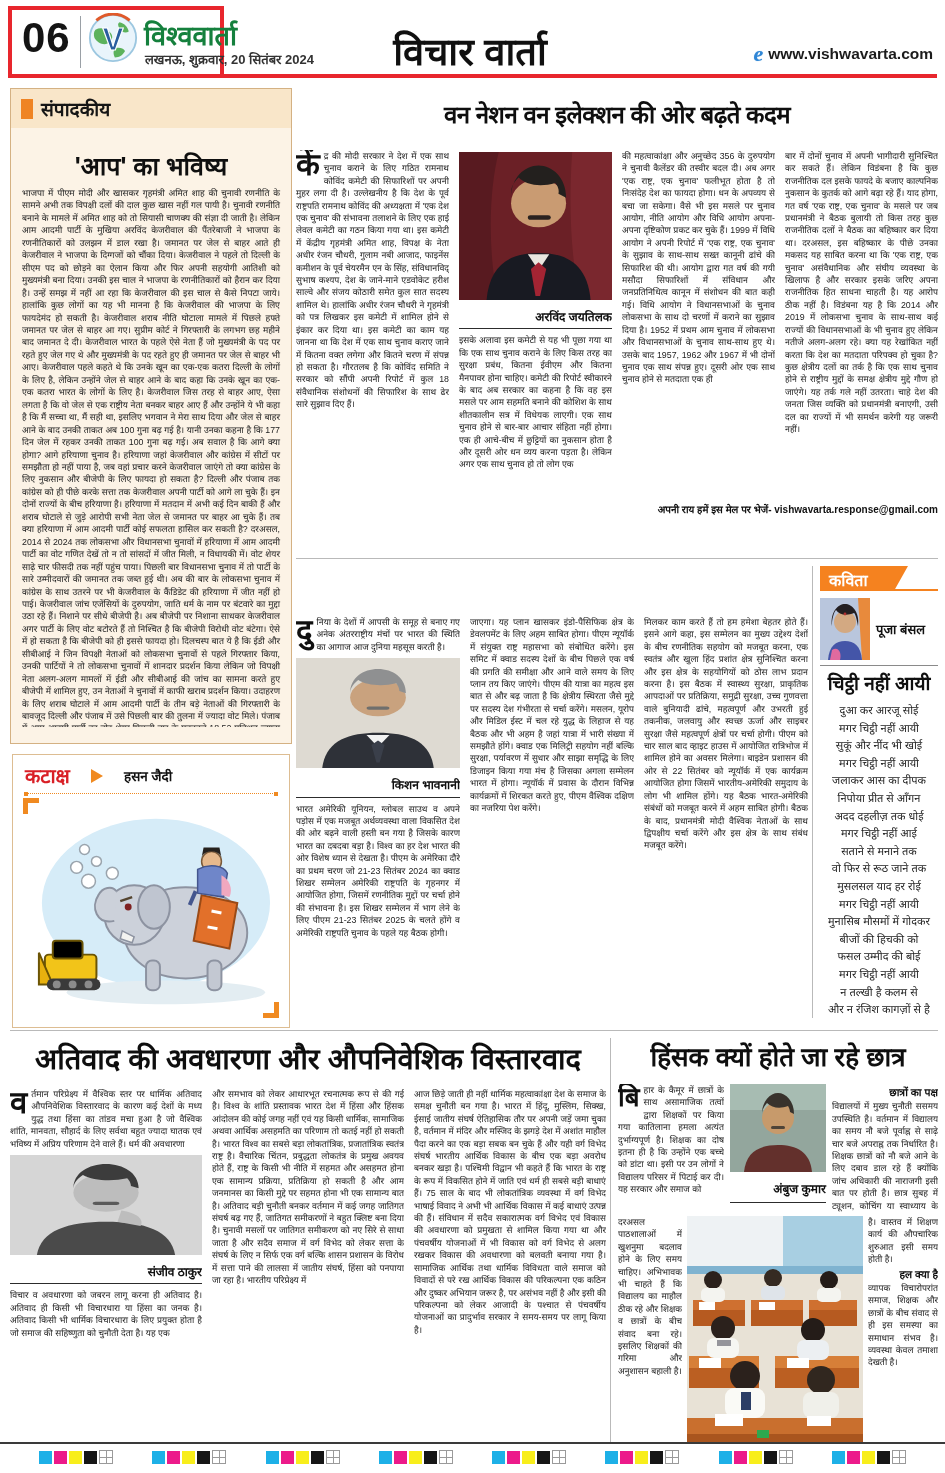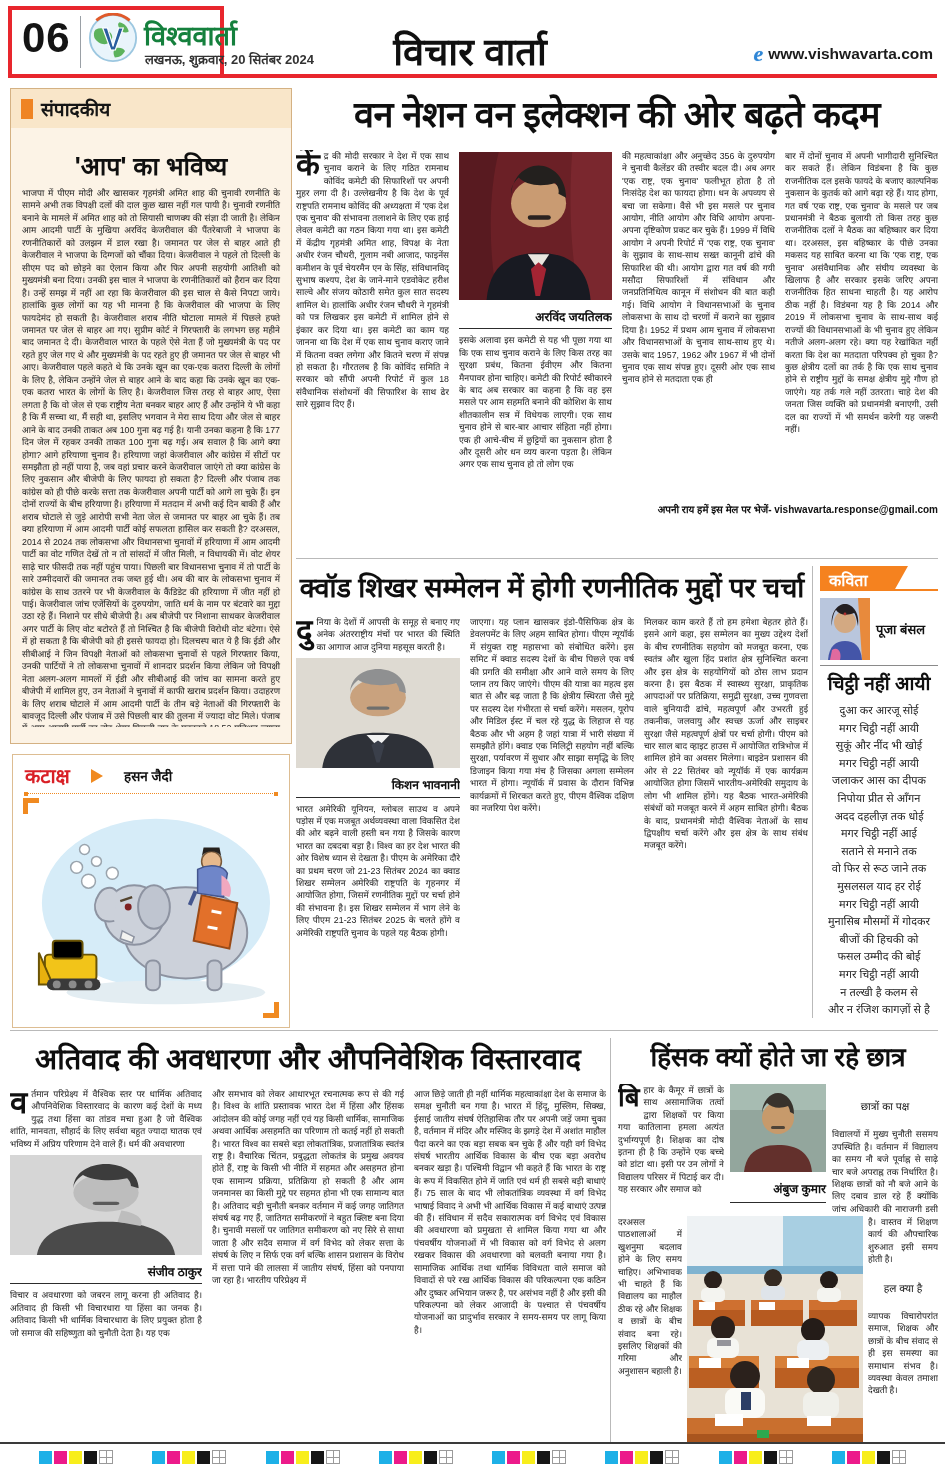--- a/index.html
+++ b/index.html
@@ -18,21 +18,21 @@
 .website{position:absolute;right:12px;top:44px;font-size:15.5px;font-weight:bold;color:#1c1c1c;display:flex;align-items:center;gap:5px}
 .e-icon{display:inline-block;font-size:22px;line-height:20px;font-weight:bold;font-style:italic;color:#2f86d6;
   font-family:"Liberation Serif","DejaVu Serif",serif;text-shadow:0 0 1px #8fc1ea}
 
 .cols{display:flex;gap:10px}
 .col{flex:1;text-align:justify;font-size:8.8px;line-height:12.4px;color:#1c1c1c;overflow:hidden}
 .dropcap{float:left;font-size:31px;line-height:28px;font-weight:800;padding:1px 4px 0 0;color:#101010}
 .figure{margin:2px 0 7px}
 .figure svg{display:block;width:100%}
 .caption{font-weight:bold;font-size:12px;text-align:right;padding:4px 0 5px;border-bottom:1.5px solid #2c2c2c;color:#101010}
-.subhead{font-weight:normal;font-size:10.5px;text-align:center;margin:16px 0;color:#101010}
+.subhead{font-weight:bold;font-size:10.5px;text-align:right;margin:2px 0;color:#101010}
 .headline{font-weight:800;text-align:center;color:#0e0e0e}
 .rule-h{position:absolute;background:#b9b9b9;height:1px}
 .rule-v{position:absolute;background:#b9b9b9;width:1px}
 
 .edit-box{position:absolute;left:10px;top:88px;width:282px;height:656px;background:#fcf3e6;border:1px solid #d4b183;overflow:hidden}
 .edit-band{display:flex;align-items:center;gap:8px;background:#f9e6c9;padding:7px 10px 6px}
 .edit-sq{width:12px;height:20px;background:#ef8423}
 .edit-label{font-size:19px;font-weight:800;color:#161616}
 .edit-title{font-size:25px;font-weight:800;text-align:center;margin:20px 0 5px;color:#0f0f0f}
 .edit-body{padding:0 11px;text-align:justify;font-size:8.8px;line-height:12.45px;color:#222;height:540px;overflow:hidden}
@@ -42,21 +42,21 @@
 .kat-title{color:#d91f26;font-size:20px;font-weight:800}
 .kat-arrow{width:0;height:0;border-top:7px solid transparent;border-bottom:7px solid transparent;border-left:12px solid #f08a21}
 .kat-author{font-size:13.5px;font-weight:bold;color:#111}
 .kat-rule{margin:0 12px;border-top:1px dotted #f08a21;position:relative}
 .kat-rule::before,.kat-rule::after{content:"";position:absolute;top:-2px;width:4px;height:4px;background:#f08a21}
 .kat-rule::before{left:-1px}.kat-rule::after{right:-1px}
 .kat-art{position:relative;margin:8px 14px;height:212px}
 .kat-corner-tl{position:absolute;left:-4px;top:-4px;width:16px;height:16px;border-left:5px solid #f08a21;border-top:5px solid #f08a21}
 .kat-corner-br{position:absolute;right:-4px;bottom:-4px;width:16px;height:16px;border-right:5px solid #f08a21;border-bottom:5px solid #f08a21}
 
-.main-headline{position:absolute;left:296px;top:89px;width:642px;font-size:36px;letter-spacing:-.5px}
+.main-headline{position:absolute;left:296px;top:97px;width:642px;font-size:24px;letter-spacing:-.5px}
 .main-body{position:absolute;left:296px;top:150px;width:642px;height:380px}
 .feedback{position:absolute;left:618px;top:502px;width:320px;text-align:right;font-size:10px;font-weight:bold;color:#111}
 
 .quad-headline{position:absolute;left:296px;top:568px;width:512px;font-size:27px}
 .quad-body{position:absolute;left:296px;top:616px;width:512px;height:402px}
 
 .poem{position:absolute;left:820px;top:566px;width:118px;height:452px;overflow:hidden}
 .poem-banner{width:88px;height:25px;background:#f5821f;color:#fff;font-size:16px;font-weight:800;
   padding:3px 0 0 9px;clip-path:polygon(0 0,100% 0,84% 100%,0 100%)}
 .poem-banner-line{height:2px;background:#f5821f;margin-top:-2px}
@@ -196,21 +196,20 @@
       <div class="caption">अरविंद जयतिलक</div>
       <div style="margin-top:5px">इसके अलावा इस कमेटी से यह भी पूछा गया था कि एक साथ चुनाव कराने के लिए किस तरह का सुरक्षा प्रबंध, कितना ईवीएम और कितना मैनपावर होना चाहिए। कमेटी की रिपोर्ट स्वीकारने के बाद अब सरकार का कहना है कि वह इस मसले पर आम सहमति बनाने की कोशिश के साथ शीतकालीन सत्र में विधेयक लाएगी। एक साथ चुनाव होने से बार-बार आचार संहिता नहीं होगा। एक ही आचे-बीच में छुट्टियों का नुकसान होता है और दूसरी ओर धन व्यय करना पड़ता है। लेकिन अगर एक साथ चुनाव हो तो लोग एक</div>
     </div>
     <div class="col">की महत्वाकांक्षा और अनुच्छेद 356 के दुरुपयोग ने चुनावी कैलेंडर की तस्वीर बदल दी। अब अगर 'एक राष्ट्र, एक चुनाव' फलीभूत होता है तो निःसंदेह देश का फायदा होगा। धन के अपव्यय से बचा जा सकेगा। वैसे भी इस मसले पर चुनाव आयोग, नीति आयोग और विधि आयोग अपना-अपना दृष्टिकोण प्रकट कर चुके हैं। 1999 में विधि आयोग ने अपनी रिपोर्ट में 'एक राष्ट्र, एक चुनाव' के सुझाव के साथ-साथ सख्त कानूनी ढांचे की सिफारिश की थी। आयोग द्वारा गत वर्ष की गयी मसौदा सिफारिशों में संविधान और जनप्रतिनिधित्व कानून में संशोधन की बात कही गई। विधि आयोग ने विधानसभाओं के चुनाव लोकसभा के साथ दो चरणों में कराने का सुझाव दिया है। 1952 में प्रथम आम चुनाव में लोकसभा और विधानसभाओं के चुनाव साथ-साथ हुए थे। उसके बाद 1957, 1962 और 1967 में भी दोनों चुनाव एक साथ संपन्न हुए। दूसरी ओर एक साथ चुनाव होने से मतदाता एक ही</div>
     <div class="col">बार में दोनों चुनाव में अपनी भागीदारी सुनिश्चित कर सकते हैं। लेकिन विडंबना है कि कुछ राजनीतिक दल इसके फायदे के बजाए काल्पनिक नुकसान के कुतर्क को आगे बढ़ा रहे हैं। याद होगा, गत वर्ष 'एक राष्ट्र, एक चुनाव' के मसले पर जब प्रधानमंत्री ने बैठक बुलायी तो किस तरह कुछ राजनीतिक दलों ने बैठक का बहिष्कार कर दिया था। दरअसल, इस बहिष्कार के पीछे उनका मकसद यह साबित करना था कि 'एक राष्ट्र, एक चुनाव' असंवैधानिक और संघीय व्यवस्था के खिलाफ है और सरकार इसके जरिए अपना राजनीतिक हित साधना चाहती है। यह आरोप ठीक नहीं है। विडंबना यह है कि 2014 और 2019 में लोकसभा चुनाव के साथ-साथ कई राज्यों की विधानसभाओं के भी चुनाव हुए लेकिन नतीजे अलग-अलग रहे। क्या यह रेखांकित नहीं करता कि देश का मतदाता परिपक्व हो चुका है? कुछ क्षेत्रीय दलों का तर्क है कि एक साथ चुनाव होने से राष्ट्रीय मुद्दों के समक्ष क्षेत्रीय मुद्दे गौण हो जाएंगे। यह तर्क गले नहीं उतरता। चाहे देश की जनता जिस व्यक्ति को प्रधानमंत्री बनाएगी, उसी दल का राज्यों में भी समर्थन करेगी यह जरूरी नहीं।</div>
   </div>
   <div class="feedback">अपनी राय हमें इस मेल पर भेजें- vishwavarta.response@gmail.com</div>
 
   <div class="rule-h" style="left:296px;top:558px;width:642px"></div>
 
-  <div class="headline quad-headline">क्वॉड शिखर सम्मेलन में होगी रणनीतिक मुद्दों पर चर्चा</div>
   <div class="quad-body cols">
     <div class="col">
       <span class="dropcap">दु</span><span>निया के देशों में आपसी के समूह से बनाए गए अनेक अंतरराष्ट्रीय मंचों पर भारत की स्थिति का आगाज आज दुनिया महसूस करती है।</span>
       <div class="figure" style="margin-top:5px">
         <svg viewBox="0 0 100 100" height="110" preserveAspectRatio="none">
           <rect width="100" height="100" fill="#dedad2"></rect>
           <path d="M16 100c2-24 15-32 34-32s32 8 34 32z" fill="#2e3138"></path>
           <path d="M43 70h14l-7 11z" fill="#f2f2f2"></path>
           <path d="M50 75l4 4-3 16h-2l-3-16z" fill="#3a3f4a"></path>
           <circle cx="50" cy="36" r="17" fill="#c9a27e"></circle>

